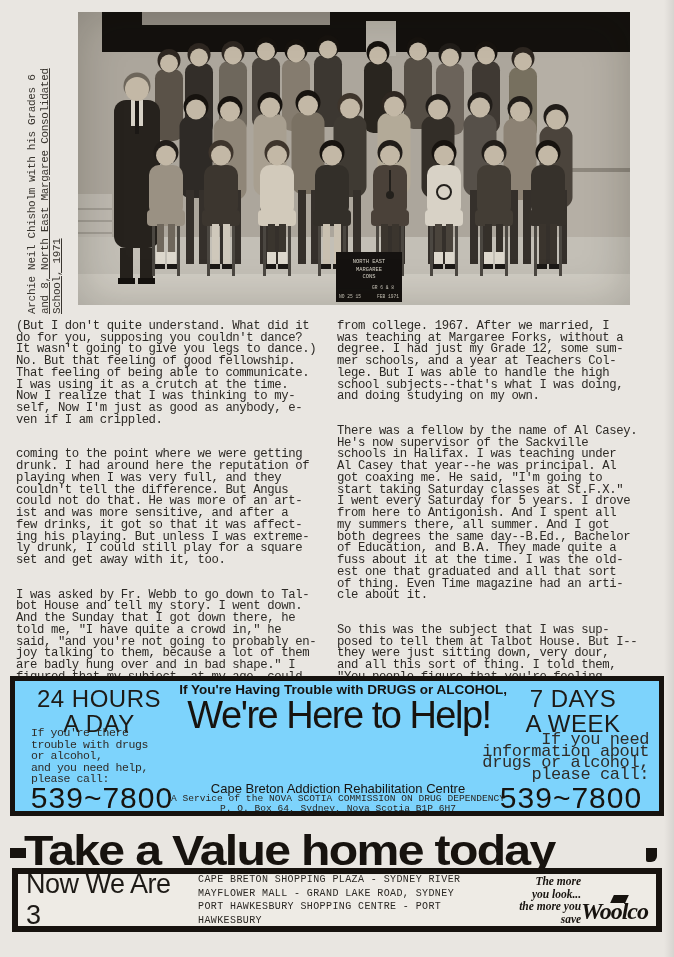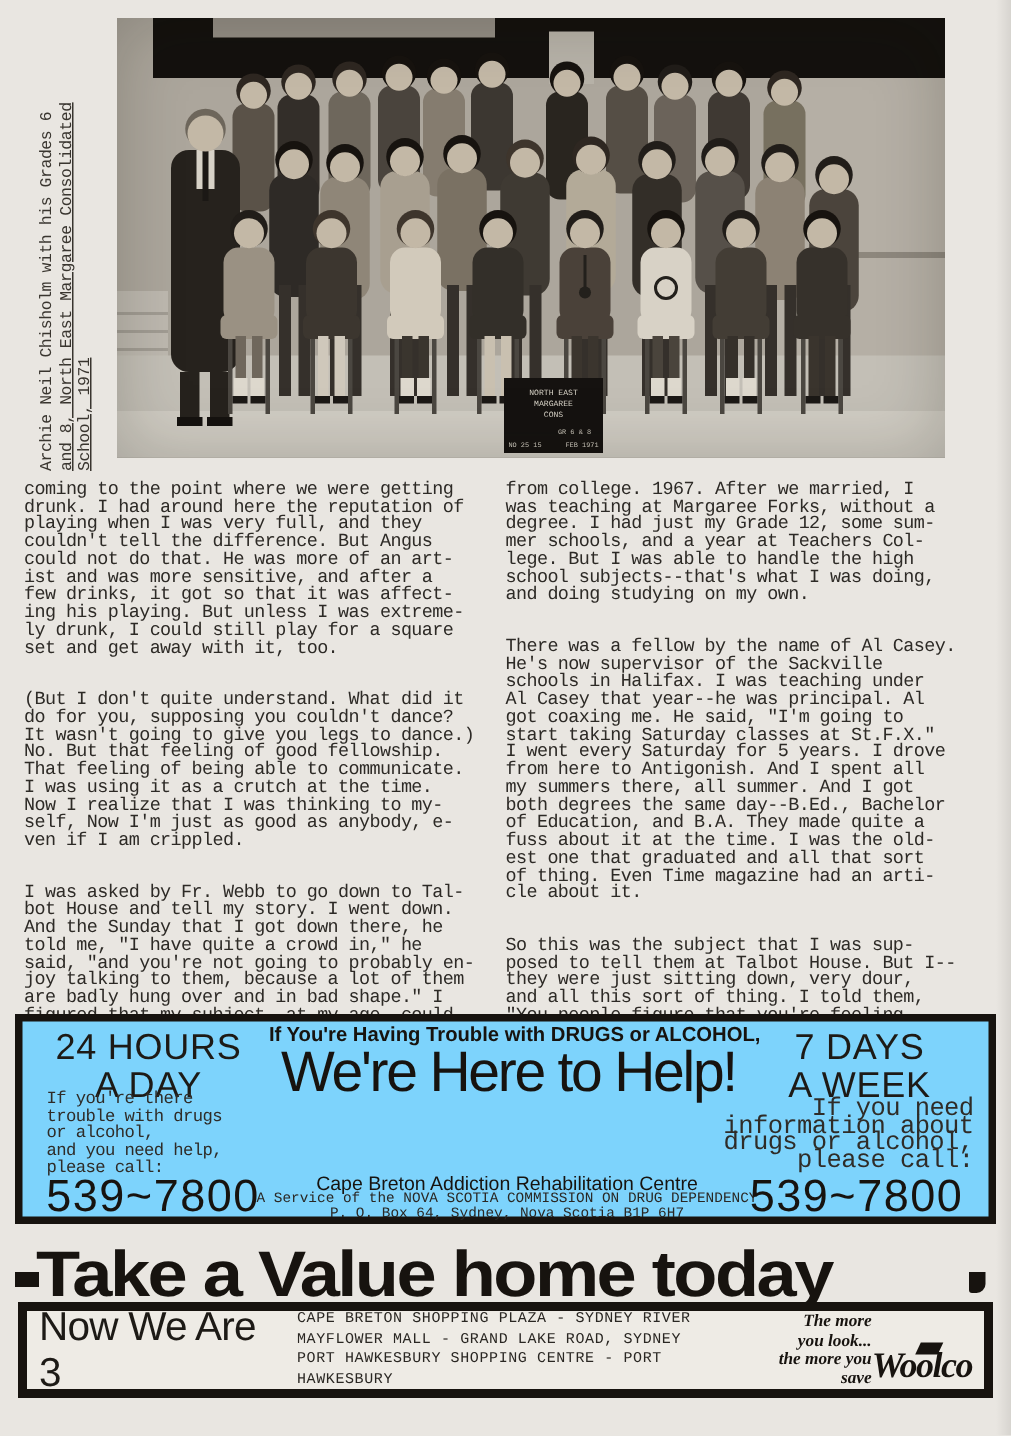--- a/index.html
+++ b/index.html
@@ -293,39 +293,39 @@
     <div class="grain"></div>
   </div>
 
   <div class="caption">
     <div>Archie Neil Chisholm with his Grades 6</div>
     <div class="u">and 8, North East Margaree Consolidated</div>
     <div class="u">School, 1971</div>
   </div>
 
   <div class="col col-left">
+    <p>(But I don't quite understand. What did it
+do for you, supposing you couldn't dance?
+It wasn't going to give you legs to dance.)
+No. But that feeling of good fellowship.
+That feeling of being able to communicate.
+I was using it as a crutch at the time.
+Now I realize that I was thinking to my-
+self, Now I'm just as good as anybody, e-
+ven if I am crippled.</p>
     <p>coming to the point where we were getting
 drunk. I had around here the reputation of
 playing when I was very full, and they
 couldn't tell the difference. But Angus
 could not do that. He was more of an art-
 ist and was more sensitive, and after a
 few drinks, it got so that it was affect-
 ing his playing. But unless I was extreme-
 ly drunk, I could still play for a square
 set and get away with it, too.</p>
-    <p>(But I don't quite understand. What did it
-do for you, supposing you couldn't dance?
-It wasn't going to give you legs to dance.)
-No. But that feeling of good fellowship.
-That feeling of being able to communicate.
-I was using it as a crutch at the time.
-Now I realize that I was thinking to my-
-self, Now I'm just as good as anybody, e-
-ven if I am crippled.</p>
     <p>I was asked by Fr. Webb to go down to Tal-
 bot House and tell my story. I went down.
 And the Sunday that I got down there, he
 told me, "I have quite a crowd in," he
 said, "and you're not going to probably en-
 joy talking to them, because a lot of them
 are badly hung over and in bad shape." I
 figured that my subject, at my age, could
 be: You can always make a comeback. Be-
 cause I was almost 60 when I graduated</p>

